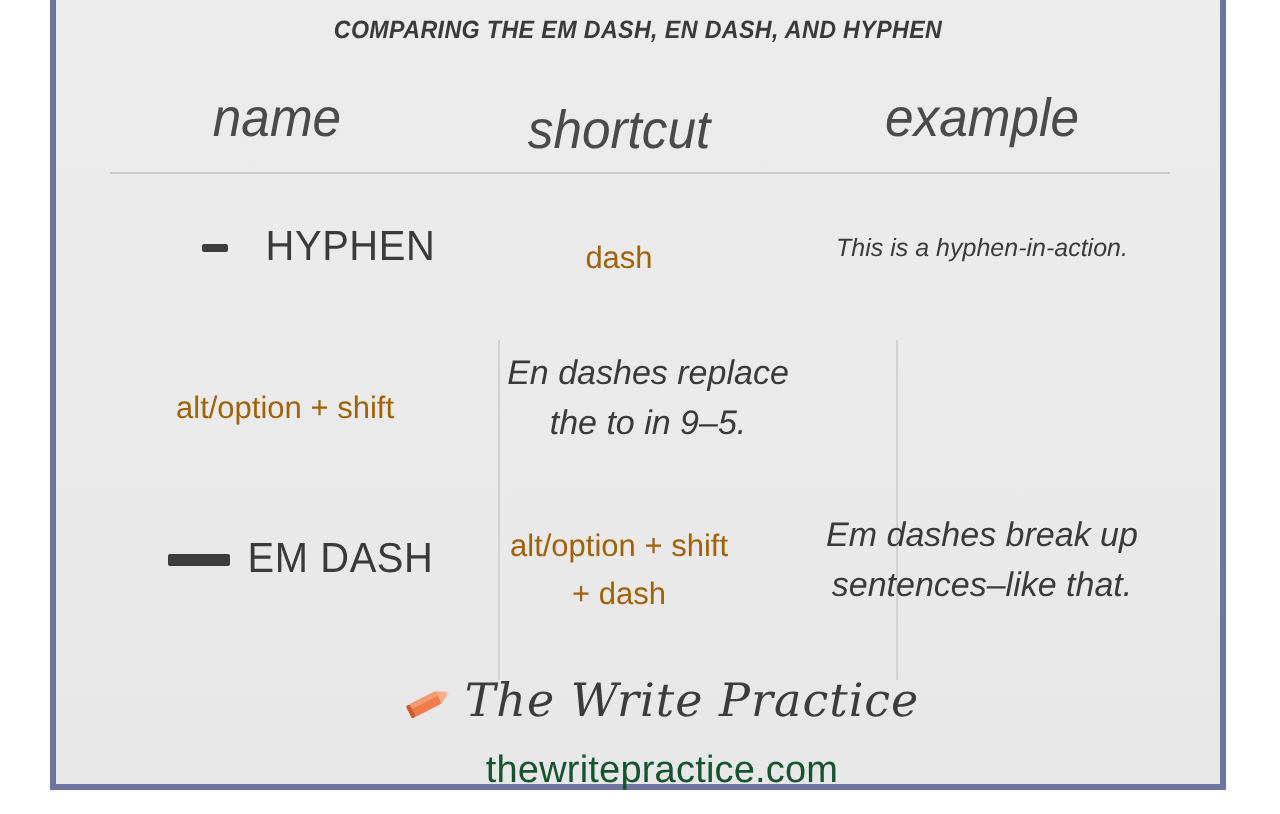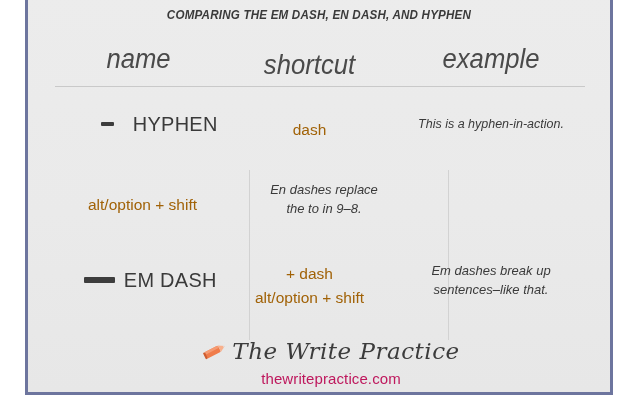--- a/index.html
+++ b/index.html
@@ -150,21 +150,21 @@
   }
 
   .shortcut-text {
     font-size: 15.5px;
     color: #a16207;
     line-height: 1.55;
     font-family: "Liberation Sans", sans-serif;
   }
 
   .example-text {
-    font-size: 13px;
+    font-size: 17px;
     font-style: italic;
     color: #3a3a3a;
     line-height: 1.5;
     font-family: "Liberation Sans", sans-serif;
   }
   .example-small { font-size: 12.5px; }
 
   
   .vdivider {
     position: absolute;
@@ -197,24 +197,24 @@
     height: 18px;
   }
   .brand-name {
     font-family: "DejaVu Serif", serif;
     font-style: italic;
     font-size: 23px;
     color: #3c3c3c;
     letter-spacing: 0.5px;
   }
   .brand-url {
-    margin-top: 4px;
-    font-family: "Liberation Sans", sans-serif;
-    font-size: 15px;
-    color: #be185d;
+    margin-top: 9px;
+    font-family: "Liberation Sans", sans-serif;
+    font-size: 19px;
+    color: #14532d;
     letter-spacing: 0.1px;
   }
 </style>
 </head>
 <body>
 
 <div id="infographic">
 
   <div class="frame">
     <div class="frame-inner-sheen"></div>
@@ -256,34 +256,34 @@
           <div class="example-text example-small">This is a hyphen-in-action.</div>
         </div>
       </div>
 
       <div class="row body-row row-endash">
         <div class="col-shortcut">
           <div class="shortcut-text">alt/option + shift</div>
         </div>
         <div class="col-example">
           <div class="example-text">En dashes replace</div>
-          <div class="example-text">the to in 9–8.</div>
+          <div class="example-text">the to in 9–5.</div>
         </div>
       </div>
 
       <div class="row body-row row-emdash">
         <div class="col-name">
           <div class="glyph-wrap">
             <span class="dash dash-em"></span>
           </div>
           <span class="name-label">EM DASH</span>
         </div>
         <div class="col-shortcut">
+          <div class="shortcut-text">alt/option + shift</div>
           <div class="shortcut-text">+ dash</div>
-          <div class="shortcut-text">alt/option + shift</div>
         </div>
         <div class="col-example">
           <div class="example-text">Em dashes break up</div>
           <div class="example-text">sentences–like that.</div>
         </div>
       </div>
 
     </div>
 
     <div class="footer">

